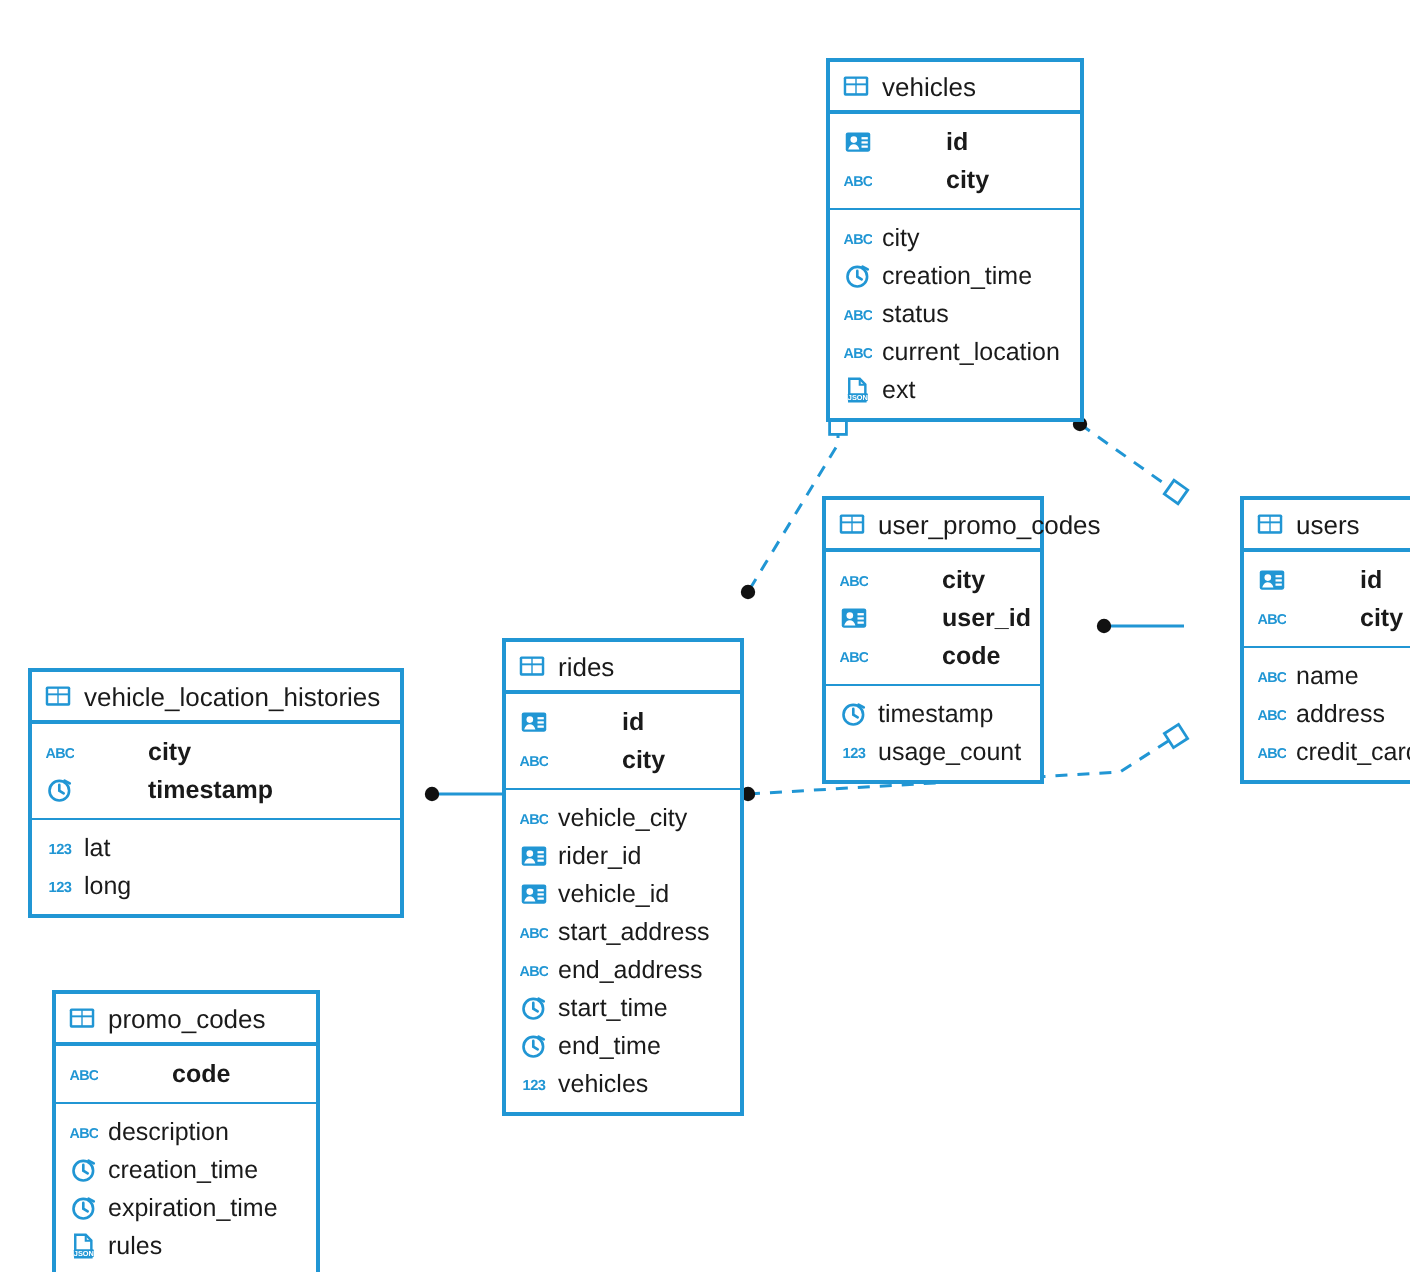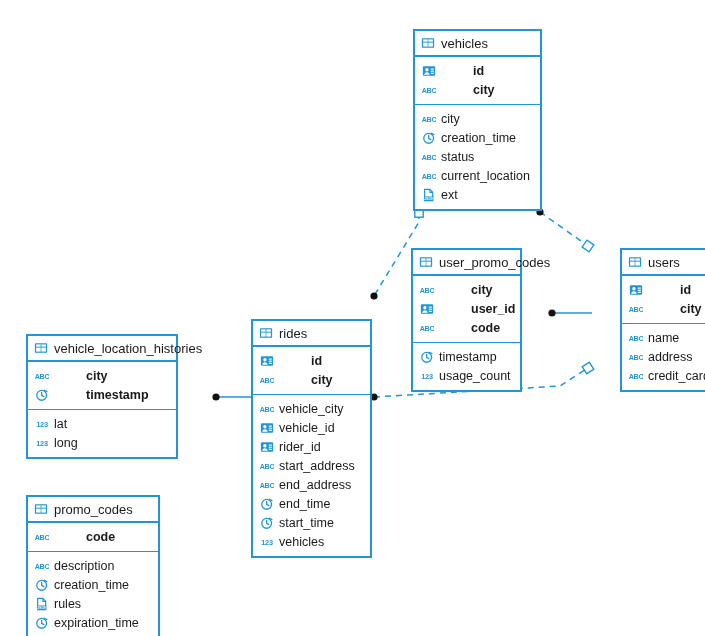--- a/index.html
+++ b/index.html
@@ -365,34 +365,34 @@
           <span class="icn">
             <svg viewBox="0 0 16 16">
               <rect x="1" y="2.5" width="14" height="11" rx="1.2" fill="#2196d4"></rect>
               <circle cx="5.6" cy="6.6" r="1.9" fill="#fff"></circle>
               <path d="M2.4 12.3c0.5-2.1 1.8-3 3.2-3s2.7 0.9 3.2 3z" fill="#fff"></path>
               <rect x="10" y="5.2" width="3.6" height="1.3" fill="#fff"></rect>
               <rect x="10" y="7.6" width="3.6" height="1.3" fill="#fff"></rect>
               <rect x="10" y="10" width="3.6" height="1.3" fill="#fff"></rect>
             </svg>
           </span>
-          <span class="col-name">vehicle_id</span>
+          <span class="col-name">rider_id</span>
         </div>
         <div class="col-row">
           <span class="icn">
             <svg viewBox="0 0 16 16">
               <rect x="1" y="2.5" width="14" height="11" rx="1.2" fill="#2196d4"></rect>
               <circle cx="5.6" cy="6.6" r="1.9" fill="#fff"></circle>
               <path d="M2.4 12.3c0.5-2.1 1.8-3 3.2-3s2.7 0.9 3.2 3z" fill="#fff"></path>
               <rect x="10" y="5.2" width="3.6" height="1.3" fill="#fff"></rect>
               <rect x="10" y="7.6" width="3.6" height="1.3" fill="#fff"></rect>
               <rect x="10" y="10" width="3.6" height="1.3" fill="#fff"></rect>
             </svg>
           </span>
-          <span class="col-name">rider_id</span>
+          <span class="col-name">vehicle_id</span>
         </div>
         <div class="col-row">
           <span class="icn">
             <svg viewBox="0 0 16 16">
               <text x="8" y="11.3" font-family="Liberation Sans, sans-serif" font-size="8.2" font-weight="bold" fill="#2196d4" text-anchor="middle" letter-spacing="-0.4">ABC</text>
             </svg>
           </span>
           <span class="col-name">start_address</span>
         </div>
         <div class="col-row">
@@ -404,43 +404,43 @@
           <span class="col-name">end_address</span>
         </div>
         <div class="col-row">
           <span class="icn">
             <svg viewBox="0 0 16 16">
               <circle cx="7.6" cy="8.4" r="5.6" fill="none" stroke="#2196d4" stroke-width="1.5"></circle>
               <path d="M7.6 5.1V8.4L10.1 9.9" fill="none" stroke="#2196d4" stroke-width="1.5" stroke-linecap="round"></path>
               <path d="M10.6 2.6l3 1.6" stroke="#2196d4" stroke-width="1.5" stroke-linecap="round"></path>
             </svg>
           </span>
+          <span class="col-name">start_time</span>
+        </div>
+        <div class="col-row">
+          <span class="icn">
+            <svg viewBox="0 0 16 16">
+              <circle cx="7.6" cy="8.4" r="5.6" fill="none" stroke="#2196d4" stroke-width="1.5"></circle>
+              <path d="M7.6 5.1V8.4L10.1 9.9" fill="none" stroke="#2196d4" stroke-width="1.5" stroke-linecap="round"></path>
+              <path d="M10.6 2.6l3 1.6" stroke="#2196d4" stroke-width="1.5" stroke-linecap="round"></path>
+            </svg>
+          </span>
           <span class="col-name">end_time</span>
         </div>
         <div class="col-row">
           <span class="icn">
             <svg viewBox="0 0 16 16">
-              <circle cx="7.6" cy="8.4" r="5.6" fill="none" stroke="#2196d4" stroke-width="1.5"></circle>
-              <path d="M7.6 5.1V8.4L10.1 9.9" fill="none" stroke="#2196d4" stroke-width="1.5" stroke-linecap="round"></path>
-              <path d="M10.6 2.6l3 1.6" stroke="#2196d4" stroke-width="1.5" stroke-linecap="round"></path>
-            </svg>
-          </span>
-          <span class="col-name">start_time</span>
-        </div>
-        <div class="col-row">
-          <span class="icn">
-            <svg viewBox="0 0 16 16">
               <text x="8" y="11.3" font-family="Liberation Sans, sans-serif" font-size="8.4" font-weight="bold" fill="#2196d4" text-anchor="middle" letter-spacing="-0.3">123</text>
             </svg>
           </span>
           <span class="col-name">vehicles</span>
         </div>
       </div>
     </div>
-    <div class="table-node" style="left: 26px; top: 334px; width: 152px;">
+    <div class="table-node" style="left: 14px; top: 334px; width: 188px;">
       <div class="tbl-header">
         <span class="icn">
           <svg viewBox="0 0 16 16">
             <rect x="1" y="2.5" width="14" height="11" rx="1" fill="#2196d4"></rect>
             <rect x="2.4" y="3.9" width="5.2" height="2.6" fill="#fff"></rect>
             <rect x="8.4" y="3.9" width="5.2" height="2.6" fill="#fff"></rect>
             <rect x="2.4" y="7.6" width="5.2" height="4.5" fill="#fff"></rect>
             <rect x="8.4" y="7.6" width="5.2" height="4.5" fill="#fff"></rect>
           </svg>
         </span>
@@ -523,33 +523,33 @@
               <circle cx="7.6" cy="8.4" r="5.6" fill="none" stroke="#2196d4" stroke-width="1.5"></circle>
               <path d="M7.6 5.1V8.4L10.1 9.9" fill="none" stroke="#2196d4" stroke-width="1.5" stroke-linecap="round"></path>
               <path d="M10.6 2.6l3 1.6" stroke="#2196d4" stroke-width="1.5" stroke-linecap="round"></path>
             </svg>
           </span>
           <span class="col-name">creation_time</span>
         </div>
         <div class="col-row">
           <span class="icn">
             <svg viewBox="0 0 16 16">
+              <circle cx="7.6" cy="8.4" r="5.6" fill="none" stroke="#2196d4" stroke-width="1.5"></circle>
+              <path d="M7.6 5.1V8.4L10.1 9.9" fill="none" stroke="#2196d4" stroke-width="1.5" stroke-linecap="round"></path>
+              <path d="M10.6 2.6l3 1.6" stroke="#2196d4" stroke-width="1.5" stroke-linecap="round"></path>
+            </svg>
+          </span>
+          <span class="col-name">expiration_time</span>
+        </div>
+        <div class="col-row">
+          <span class="icn">
+            <svg viewBox="0 0 16 16">
               <path d="M3 1.6h6l3.2 3.2v9.6H3z" fill="none" stroke="#2196d4" stroke-width="1.4"></path>
               <path d="M9 1.8v3.2h3.2" fill="none" stroke="#2196d4" stroke-width="1.2"></path>
               <rect x="2.2" y="9.8" width="11.4" height="4.6" rx="0.6" fill="#2196d4"></rect>
               <text x="7.9" y="13.5" font-family="Liberation Sans, sans-serif" font-size="4.2" font-weight="bold" fill="#fff" text-anchor="middle">JSON</text>
             </svg>
           </span>
           <span class="col-name">rules</span>
         </div>
-        <div class="col-row">
-          <span class="icn">
-            <svg viewBox="0 0 16 16">
-              <circle cx="7.6" cy="8.4" r="5.6" fill="none" stroke="#2196d4" stroke-width="1.5"></circle>
-              <path d="M7.6 5.1V8.4L10.1 9.9" fill="none" stroke="#2196d4" stroke-width="1.5" stroke-linecap="round"></path>
-              <path d="M10.6 2.6l3 1.6" stroke="#2196d4" stroke-width="1.5" stroke-linecap="round"></path>
-            </svg>
-          </span>
-          <span class="col-name">expiration_time</span>
-        </div>
       </div>
     </div>
   </div>
 
 </body></html>

